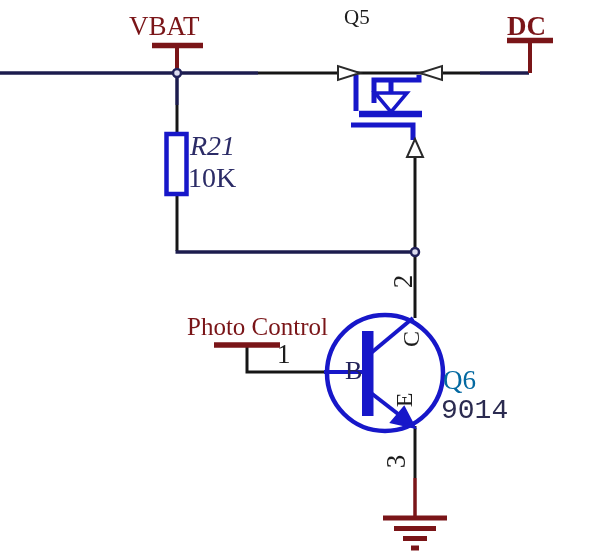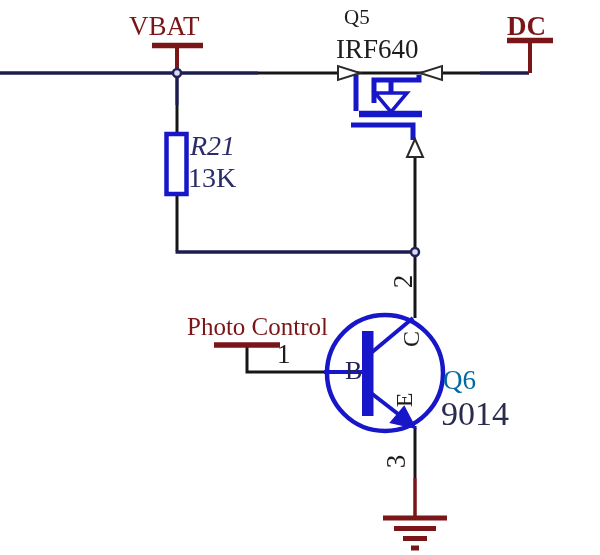--- a/index.html
+++ b/index.html
@@ -110,39 +110,38 @@
       <path class="c-blue no-fill" d="M371,353 L413,318" stroke-width="4"></path>
       <path class="c-blue no-fill" d="M371,393 L402,417" stroke-width="4"></path>
       <polygon points="414,427 392,422 404,408" class="f-blue" stroke="var(--component_blue,#1717c9)" stroke-width="3"></polygon>
     </g>
   </svg>
 
   <div class="label red" style="left:129px;top:13px;width:96px;text-align:left;font-size:27px;">VBAT</div>
 
   <div class="label dark" style="left:344px;top:7px;font-size:21px;">Q5</div>
 
-  <div class="label dark" style="left:336px;top:36px;font-size:27px;">IRF640</div>
 
   <div class="label red underlined" style="left:507px;top:13px;font-size:27px;">DC</div>
 
   <div class="label navy" style="left:190px;top:132px;font-size:28px;font-style:italic;">R21</div>
 
-  <div class="label navy" style="left:188px;top:164px;font-size:28px;">13K</div>
+  <div class="label navy" style="left:188px;top:164px;font-size:28px;">10K</div>
 
   <div class="label red" style="left:187px;top:314px;font-size:25px;">Photo Control</div>
 
   <div class="label dark" style="left:277px;top:341px;font-size:27px;">1</div>
 
   <div class="label dark rot" style="left:390px;top:268px;width:27px;height:27px;font-size:27px;">2</div>
 
   <div class="label dark rot" style="left:383px;top:448px;width:27px;height:27px;font-size:27px;">3</div>
 
   <div class="label navy" style="left:345px;top:358px;font-size:26px;color:#23235a;">B</div>
 
   <div class="label dark rot" style="left:399px;top:327px;width:24px;height:24px;font-size:24px;">C</div>
 
   <div class="label dark rot" style="left:392px;top:388px;width:24px;height:24px;font-size:24px;">E</div>
 
   <div class="label" style="left:443px;top:367px;font-size:27px;color:#0369a1;">Q6</div>
 
-  <div class="label" style="left:441px;top:397px;font-size:34px;color:#2b2b50;">9014</div>
+  <div class="label" style="left:441px;top:397px;font-size:28px;color:#2b2b50;font-family:Liberation Mono, monospace;">9014</div>
 
 </div>
 
 </body></html>

